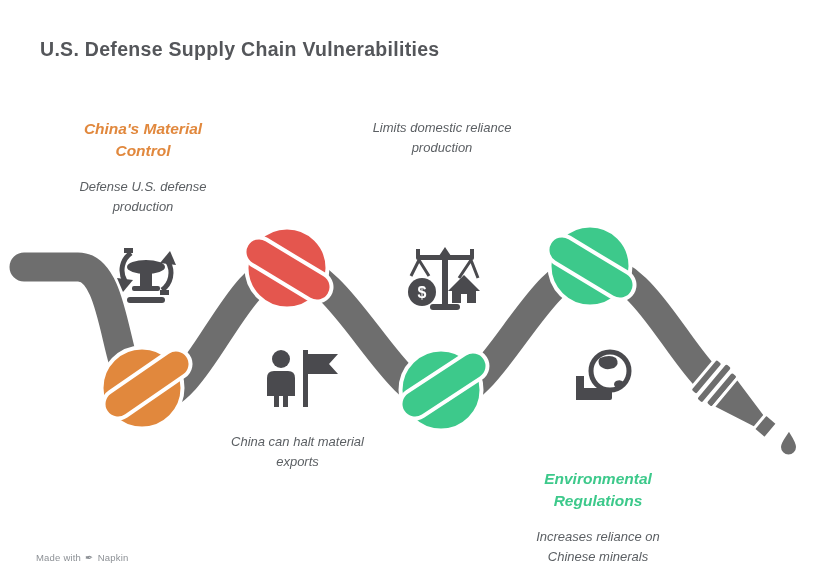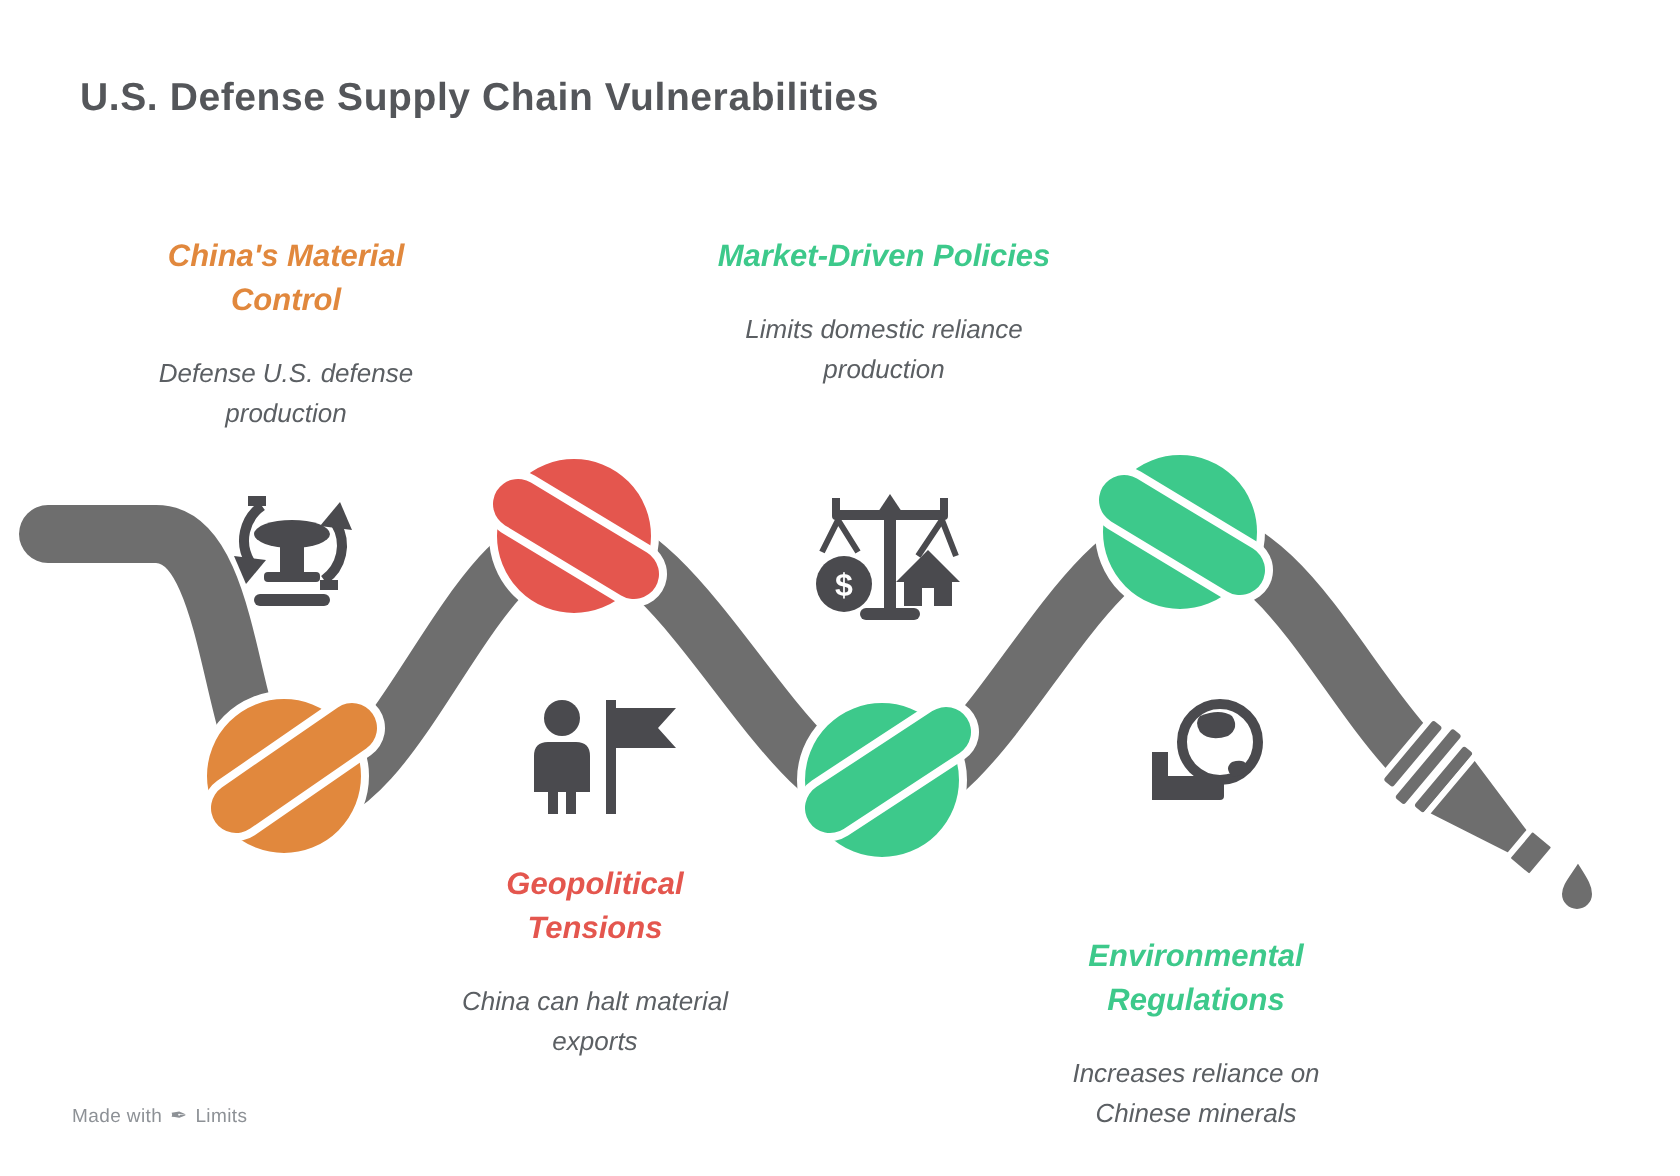--- a/index.html
+++ b/index.html
@@ -31,26 +31,24 @@
 <div class="canvas">
 
   <div class="title" style="color: rgb(84, 86, 90);">U.S. Defense Supply Chain Vulnerabilities</div>
 
   <div class="block b1">
     <p class="heading" style="color: rgb(225, 136, 61);">China's Material Control</p>
     <p class="desc">Defense U.S. defense production</p>
   </div>
 
   <div class="block b2">
-    <p class="heading" style="color: rgb(61, 201, 139);">Market-Driven Policies</p>
     <p class="desc">Limits domestic reliance production</p>
   </div>
 
   <div class="block b3">
-    <p class="heading" style="color: rgb(228, 86, 78);">Geopolitical Tensions</p>
     <p class="desc">China can halt material exports</p>
   </div>
 
   <div class="block b4">
     <p class="heading" style="color: rgb(61, 201, 139);">Environmental Regulations</p>
     <p class="desc">Increases reliance on Chinese minerals</p>
   </div>
 
   <svg class="scene" width="840" height="588" viewBox="0 0 840 588">
 
@@ -144,16 +142,16 @@
       <path d="M 600 358 q 10 -4 16 0 q 4 6 -2 10 q -9 3 -14 -2 q -3 -5 0 -8 Z" fill="#4A4A4E"></path>
       <path d="M 616 381 q 6 -2 8 2 q -2 6 -8 5 q -4 -4 0 -7 Z" fill="#4A4A4E"></path>
       <rect x="576" y="376" width="8" height="24" fill="#4A4A4E"></rect>
       <rect x="576" y="388" width="36" height="12" rx="2" fill="#4A4A4E"></rect>
     </g>
   </svg>
 
   <div class="footer">
     <span>Made with</span>
     <span class="pen">✒</span>
-    <span>Limits</span>
+    <span>Napkin</span>
   </div>
 
 </div>
 
 </body></html>

